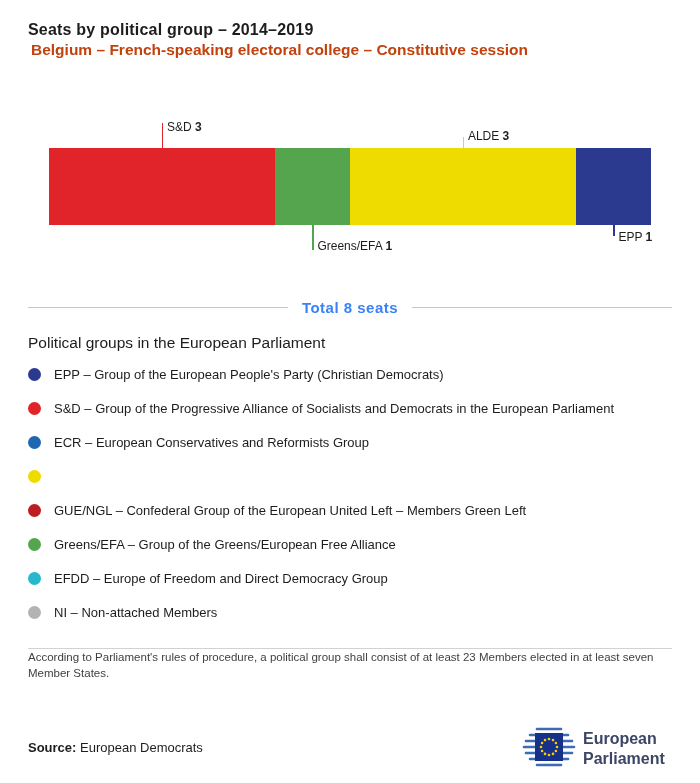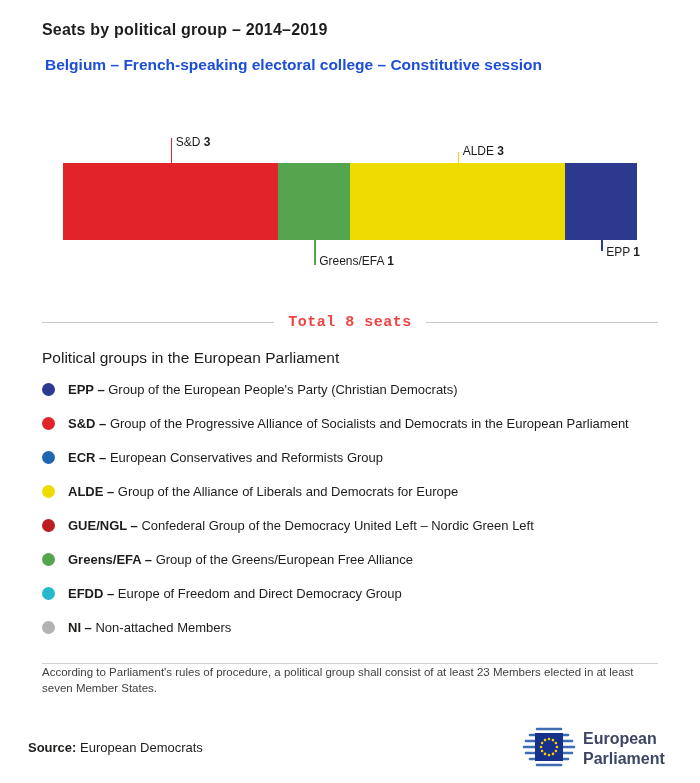--- a/index.html
+++ b/index.html
@@ -2,24 +2,24 @@
 <html><head>
 <meta charset="utf-8">
 <style>
   * { margin:0; padding:0; box-sizing:border-box; }
   html,body { background:#ffffff; }
   body {
     width:700px; height:783px; overflow:hidden;
     font-family:"Liberation Sans", sans-serif;
     color:#1d1d1b;
   }
-  .page { position:relative; width:700px; height:783px; padding:20px 42px; }
+  .page { position:relative; width:700px; height:783px; padding:20px 28px; }
 
   .title { font-size:16px; font-weight:bold; letter-spacing:.2px; line-height:20px; }
-  .subtitle { margin-top:15px; font-size:15.5px; line-height:20px; color:#1d4ed8; padding-left:3px; }
+  .subtitle { font-size:15.5px; line-height:20px; color:#c2410c; padding-left:3px; }
 
   
   .chart-wrap { margin:88px 21px 0 21px; position:relative;text-align:right; }
   .bar { display:flex; width:100%; height:77px; }
   .segment { height:100%; }
 
   .callout { position:absolute; }
   .callout .c-line { position:absolute; left:0; top:0; bottom:0; width:1.5px; }
   .callout.top  { bottom:100%; height:25px; }
   .callout.top.near { height:11px; }
@@ -29,31 +29,31 @@
   .callout.top .c-label { top:-3px; }
   .callout.top.near .c-label { top:-8px; }
   .callout.bottom .c-label { bottom:-3px; }
   .callout.bottom.near .c-label { bottom:-8px; }
   .callout .c-label b { font-weight:bold; }
 
   
   .total-row { margin-top:74px; display:flex; align-items:center; gap:14px; }
   .total-row .rule { flex:1; border-top:1px solid #c6c6c4; height:0; }
   .total-row .total-text {
-    font-family:Liberation Mono, monospace;
-    font-weight:bold; font-size:15px; letter-spacing:.5px; color:#ef4444;
+    font-family:Liberation Sans, sans-serif;
+    font-weight:bold; font-size:15px; letter-spacing:.5px; color:#3b82f6;
   }
 
   
   .legend-title { margin-top:18px; font-size:15.5px; font-weight:normal; }
   .legend-list { margin-top:14px; list-style:none; }
   .legend-item { display:flex; align-items:flex-start; gap:13px; margin-bottom:14px; min-height:20px; }
   .dot { width:13px; height:13px; border-radius:50%; flex:0 0 13px; margin-top:2px; }
   .legend-text { font-size:13px; line-height:17px; color:#1d1d1b; }
-  .legend-text b { font-weight:bold;margin-top:16px; }
+  .legend-text b { font-weight:normal;margin-top:16px; }
 
   .divider { border:none; border-top:1px solid #d2d2d0; margin-top:24px; }
   .footnote { font-size:11.5px; line-height:16px; color:#3f3f3e; max-width:650px; }
 
   
   .footer { position:absolute; left:28px; right:24px; bottom:12px;
             display:flex; justify-content:space-between; align-items:center; }
   .source { font-size:13px; color:#1d1d1b; }
   .source b { font-weight:bold; }
   .ep-logo { display:block; }
@@ -106,25 +106,24 @@
       <li class="legend-item">
         <span class="dot" style="background: rgb(224, 36, 41);"></span>
         <span class="legend-text"><b>S&amp;D – </b><span>Group of the Progressive Alliance of Socialists and Democrats in the European Parliament</span></span>
       </li>
       <li class="legend-item">
         <span class="dot" style="background: rgb(31, 102, 176);"></span>
         <span class="legend-text"><b>ECR – </b><span>European Conservatives and Reformists Group</span></span>
       </li>
       <li class="legend-item">
         <span class="dot" style="background: rgb(238, 220, 0);"></span>
-        <span class="legend-text"><b>ALDE – </b><span>Group of the Alliance of Liberals and Democrats for Europe</span></span>
       </li>
       <li class="legend-item">
         <span class="dot" style="background: rgb(187, 29, 33);"></span>
-        <span class="legend-text"><b>GUE/NGL – </b><span>Confederal Group of the Democracy United Left – Nordic Green Left</span></span>
+        <span class="legend-text"><b>GUE/NGL – </b><span>Confederal Group of the European United Left – Members Green Left</span></span>
       </li>
       <li class="legend-item">
         <span class="dot" style="background: rgb(85, 165, 79);"></span>
         <span class="legend-text"><b>Greens/EFA – </b><span>Group of the Greens/European Free Alliance</span></span>
       </li>
       <li class="legend-item">
         <span class="dot" style="background: rgb(38, 185, 203);"></span>
         <span class="legend-text"><b>EFDD – </b><span>Europe of Freedom and Direct Democracy Group</span></span>
       </li>
       <li class="legend-item">

